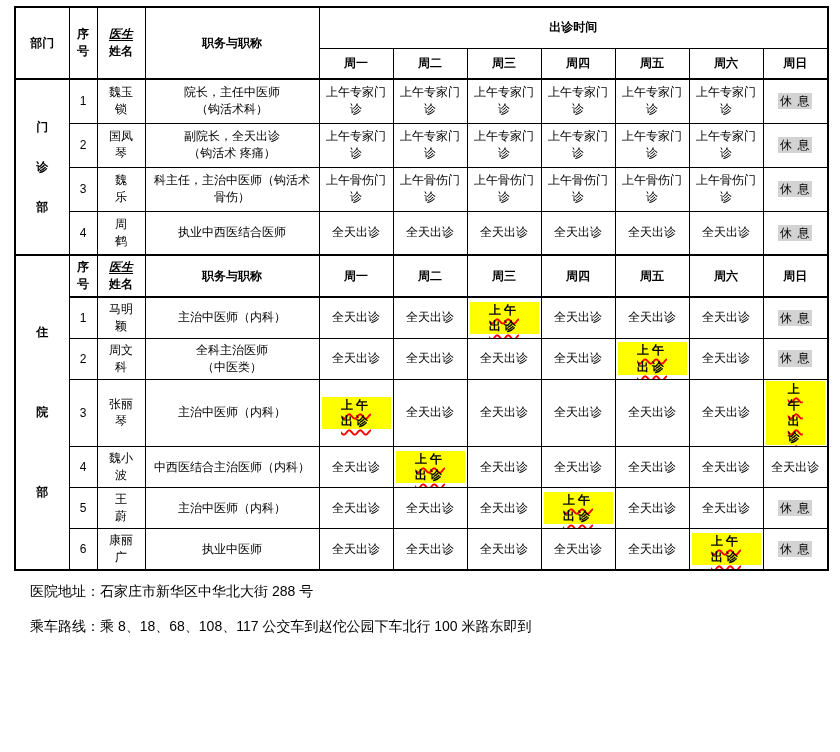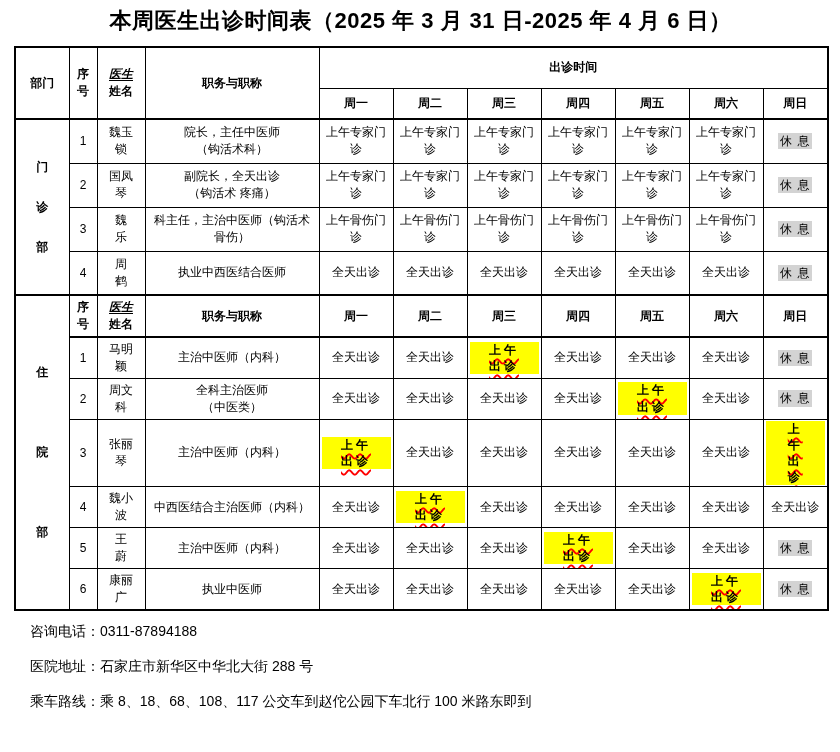--- a/index.html
+++ b/index.html
@@ -41,21 +41,20 @@
     text-decoration:underline wavy #ff0000 2px; text-underline-offset:4px;
   }
   .mark-r { background:#d3d3d3; padding:0 2px; letter-spacing:1px;text-align:right; }
   .footer { margin-top:12px; font-size:14px; }
   .footer .fline { margin:0 0 17px 16px; }
 </style>
 </head>
 <body>
 
 <div class="page">
-  <div class="page-title">本周医生出诊时间表（2025 年 3 月 31 日-2025 年 4 月 6 日）</div>
 
   <table class="sched" id="sched">
     <colgroup>
       <col style="width:54px">
         <col style="width:28px">
         <col style="width:48px">
         <col style="width:174px">
       <col style="width:74px">
         <col style="width:74px">
         <col style="width:74px">
@@ -257,17 +256,16 @@
           <td><span class="pre">全天出诊</span></td>
           <td><span class="pre">全天出诊</span></td>
           <td><span class="pre">全天出诊</span></td>
           <td><span class="mark mark-h">上午出诊</span></td>
           <td><span class="mark mark-r">休 息</span></td>
         </tr>
       </tbody>
   </table>
 
   <div class="footer">
-    <p class="fline">咨询电话：0311-87894188</p>
     <p class="fline">医院地址：石家庄市新华区中华北大街 288 号</p>
     <p class="fline">乘车路线：乘 8、18、68、108、117 公交车到赵佗公园下车北行 100 米路东即到</p>
   </div>
 </div>
 
 </body></html>

